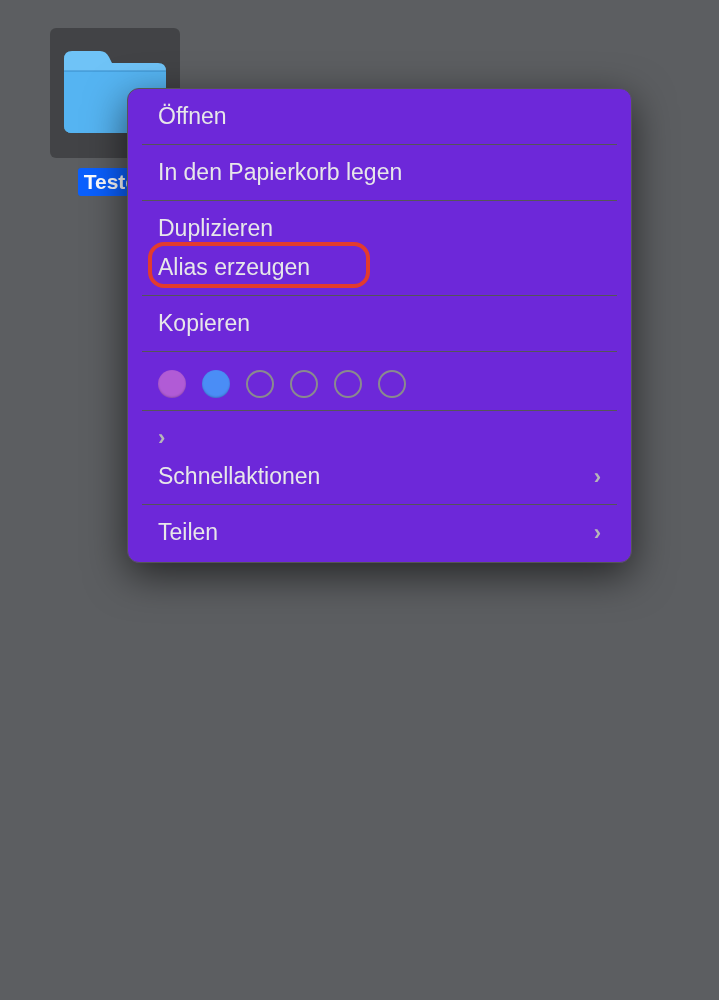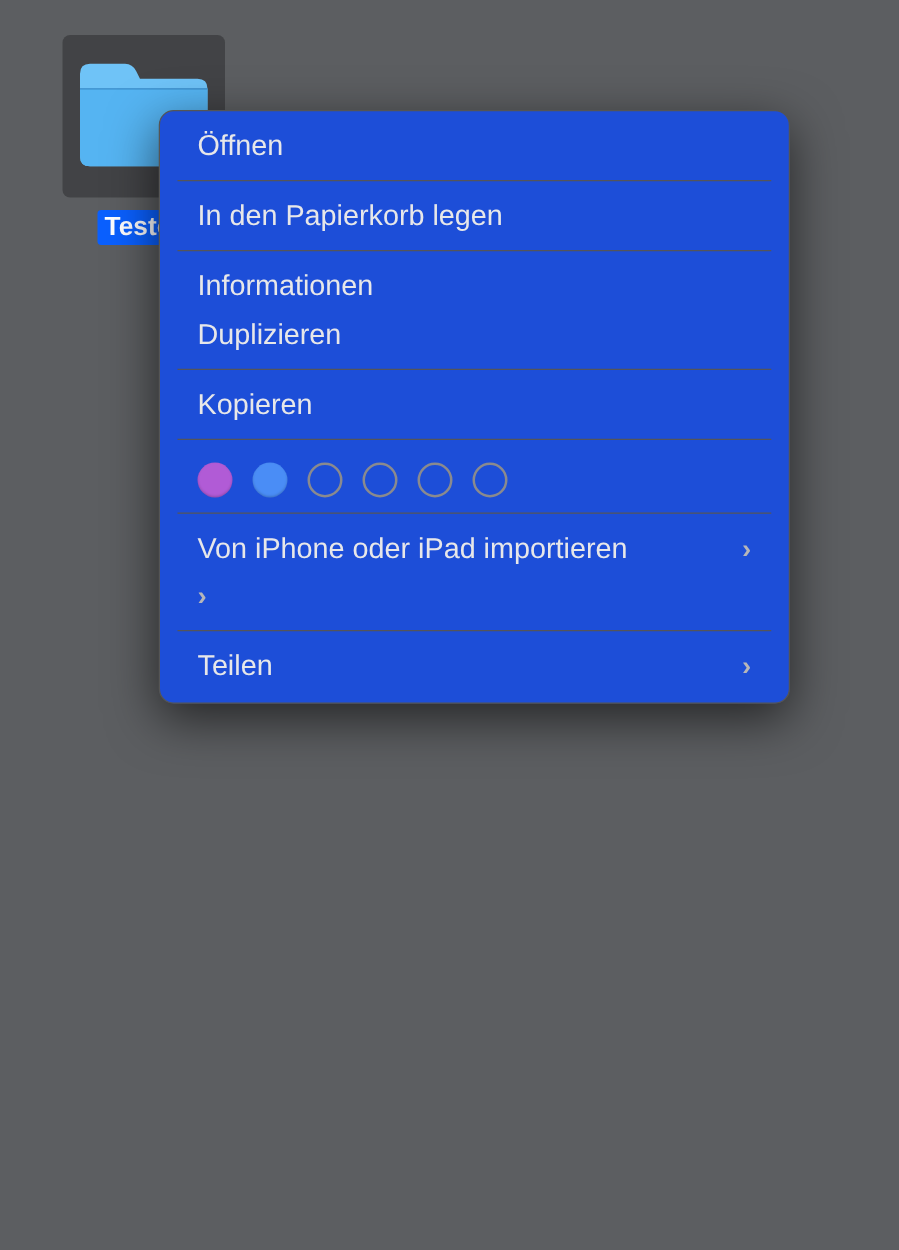--- a/index.html
+++ b/index.html
@@ -39,21 +39,21 @@
     padding: 2px 6px;
     border-radius: 3px;
   }
 
   
   .context-menu {
     position: absolute;
     top: 88px;
     left: 127px;
     width: 505px;
-    background: #1d4ed8;
+    background: #6d28d9;
     border: 1px solid #555;
     border-radius: 12px;
     box-shadow: 0 12px 40px rgba(0,0,0,0.6);
     padding: 8px 0 10px 0;
     text-align: center;
   }
   .menu-item {
     position: relative;
     padding: 6px 30px 6px 30px;
     font-size: 23px;
@@ -132,24 +132,25 @@
 
   <div class="menu-sep"></div>
 
   <div class="menu-item">
     <span>In den Papierkorb legen</span>
   </div>
 
   <div class="menu-sep"></div>
 
   <div class="menu-item">
-    <span>Informationen</span>
+    <span>Duplizieren</span>
   </div>
-  <div class="menu-item">
-    <span>Duplizieren</span>
+  <div class="menu-item alias-item">
+    <span>Alias erzeugen</span>
+    <span class="annot"></span>
   </div>
 
   <div class="menu-sep"></div>
 
   <div class="menu-item">
     <span>Kopieren</span>
   </div>
 
   <div class="menu-sep"></div>
 
@@ -158,24 +159,24 @@
     <span class="tag-dot tag-filled-blue"></span>
     <span class="tag-dot tag-empty"></span>
     <span class="tag-dot tag-empty"></span>
     <span class="tag-dot tag-empty"></span>
     <span class="tag-dot tag-empty"></span>
   </div>
 
   <div class="menu-sep"></div>
 
   <div class="menu-item">
-    <span>Von iPhone oder iPad importieren</span>
     <span class="chevron">›</span>
   </div>
   <div class="menu-item">
+    <span>Schnellaktionen</span>
     <span class="chevron">›</span>
   </div>
 
   <div class="menu-sep"></div>
 
   <div class="menu-item">
     <span>Teilen</span>
     <span class="chevron">›</span>
   </div>
 

